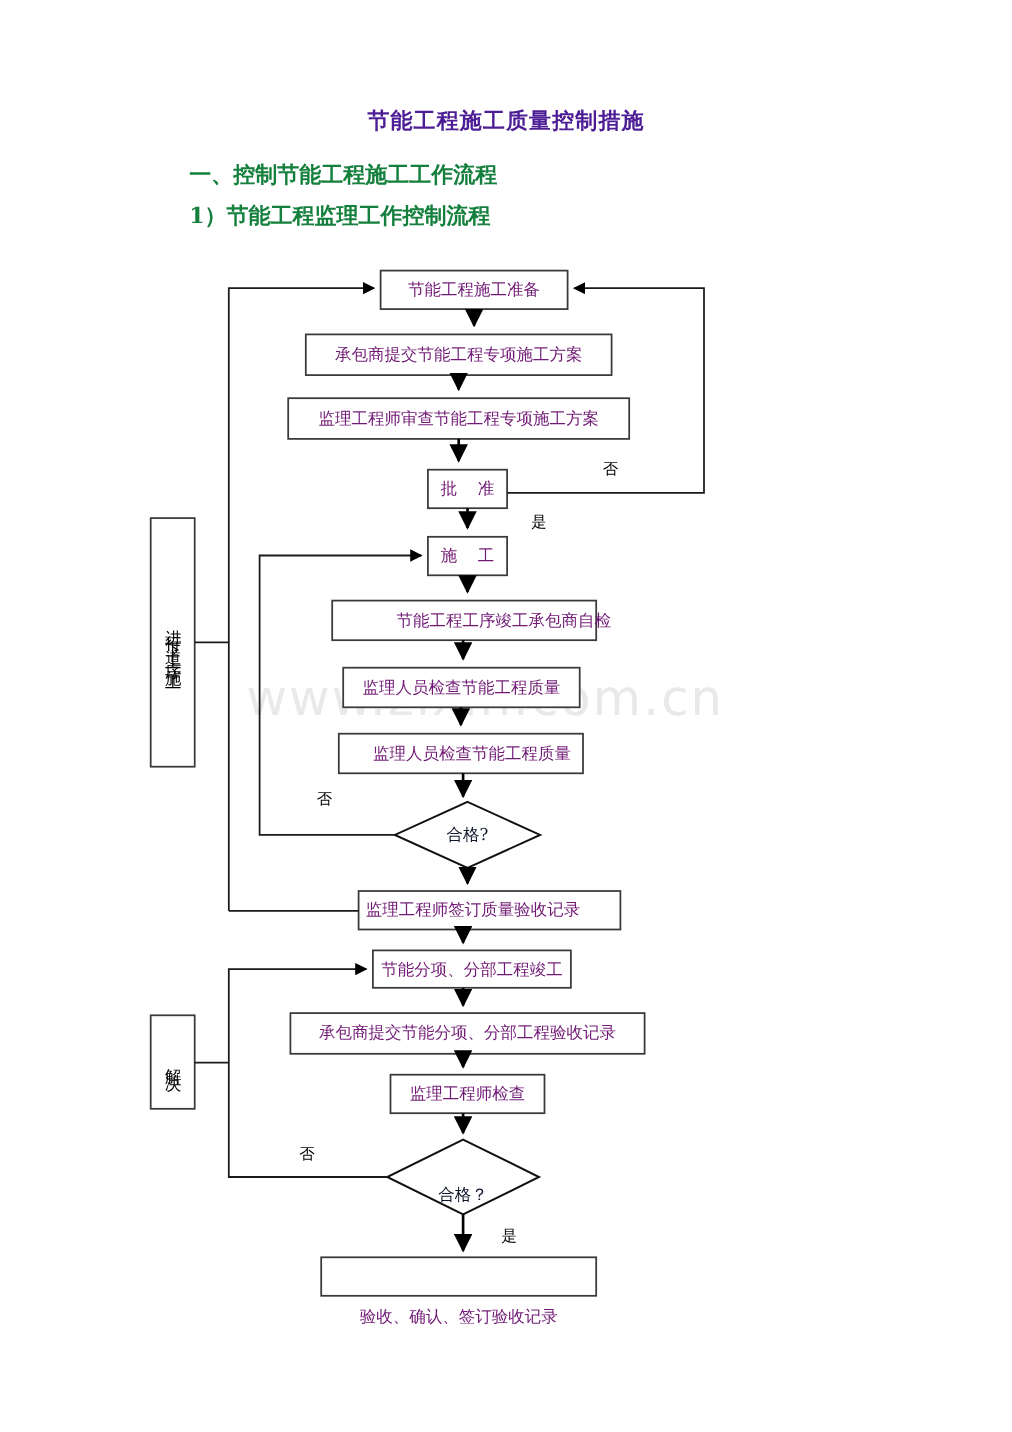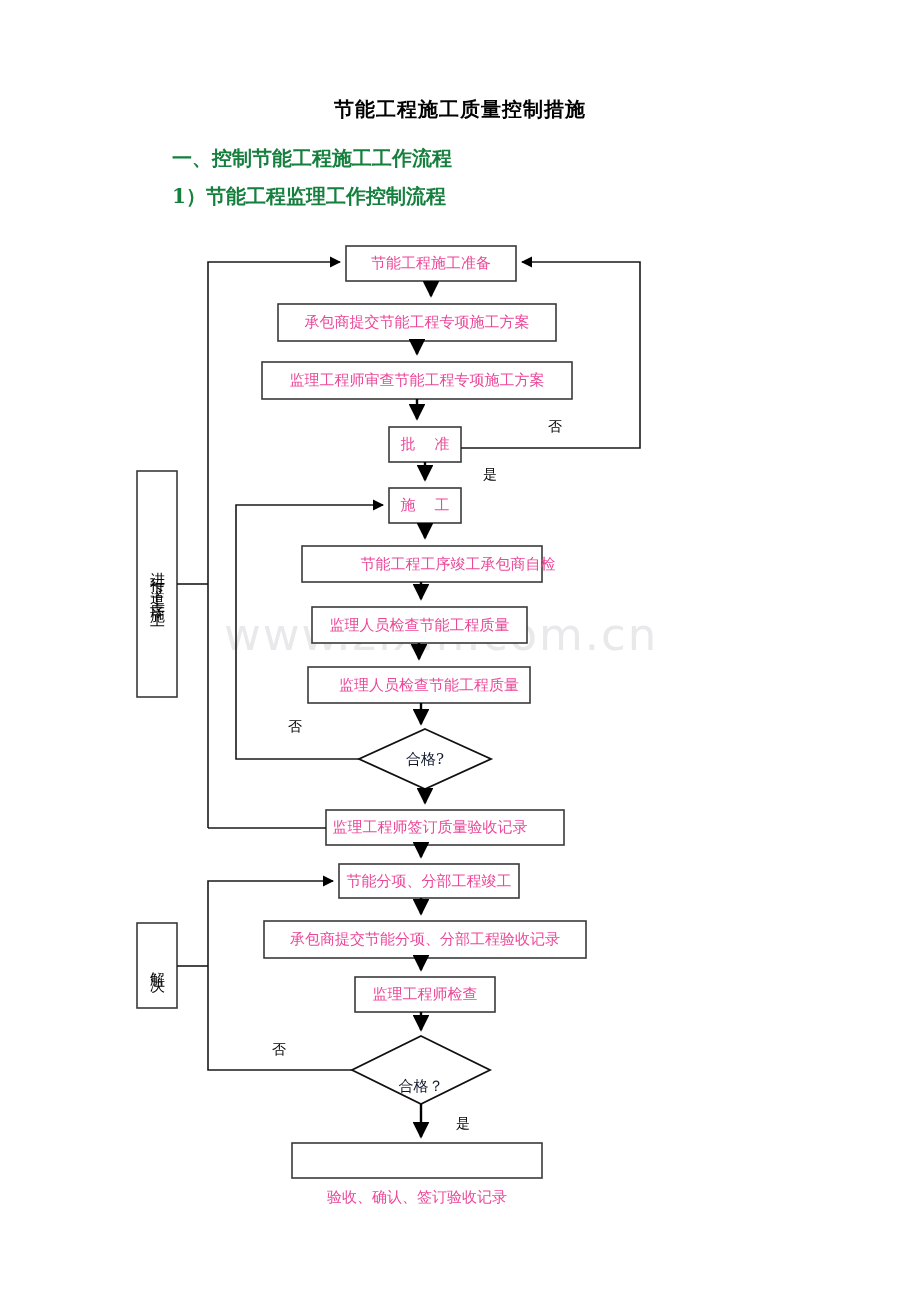--- a/index.html
+++ b/index.html
@@ -21,21 +21,21 @@
   
   .doc-title {
     position: absolute;
     left: 0;
     top: 96px;
     width: 920px;
     text-align: center;
     font-size: 20px;
     font-weight: bold;
     letter-spacing: 1px;
-    color: #000000;
+    color: #4c1d95;
     font-family: "DejaVu Serif", "Liberation Serif", serif;
   }
   .doc-heading {
     position: absolute;
     font-size: 20px;
     font-weight: bold;
     color: #15803d;
     white-space: nowrap;
     font-family: "DejaVu Serif", "Liberation Serif", serif;
   }
@@ -84,21 +84,21 @@
   .flow-svg .diamondshape {
     fill: #ffffff;
     stroke: #111111;
     stroke-width: 1.8;
   }
 
   
   .node-label {
     position: absolute;
     z-index: 3;
-    color: #ec4899;
+    color: #701a75;
     font-size: 15px;
     font-family: "DejaVu Serif", "Liberation Serif", serif;
     display: flex;
     align-items: center;
     justify-content: center;
     text-align: center;
     white-space: nowrap;
     pointer-events: none;
   }
   .node-label.spaced { letter-spacing: 7px; text-indent: 7px; }

